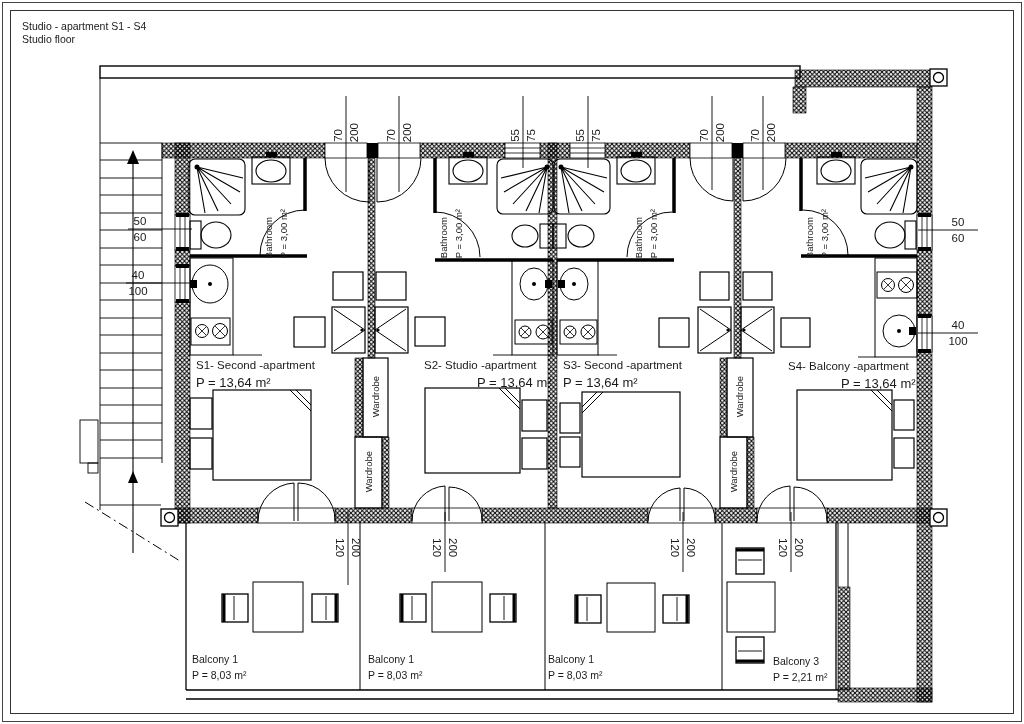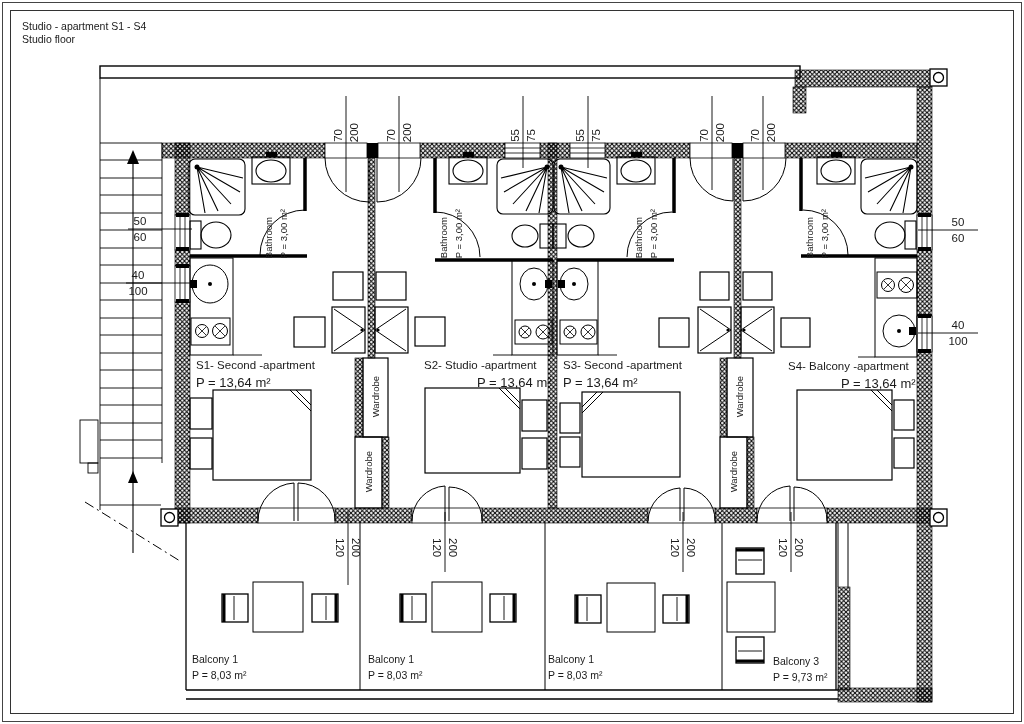--- a/index.html
+++ b/index.html
@@ -420,14 +420,14 @@
       <span class="vnum-down">200</span>
   </div>
 
   <div class="lbl balc-name" style="left:192px;top:653px;">Balcony 1</div>
   <div class="lbl balc-name" style="left:192px;top:669px;">P = 8,03 m²</div>
   <div class="lbl balc-name" style="left:368px;top:653px;">Balcony 1</div>
   <div class="lbl balc-name" style="left:368px;top:669px;">P = 8,03 m²</div>
   <div class="lbl balc-name" style="left:548px;top:653px;">Balcony 1</div>
   <div class="lbl balc-name" style="left:548px;top:669px;">P = 8,03 m²</div>
   <div class="lbl balc-name" style="left:773px;top:655px;">Balcony 3</div>
-  <div class="lbl balc-name" style="left:773px;top:671px;">P = 9,73 m²</div>
+  <div class="lbl balc-name" style="left:773px;top:671px;">P = 2,21 m²</div>
 </div>
 
 </body></html>

